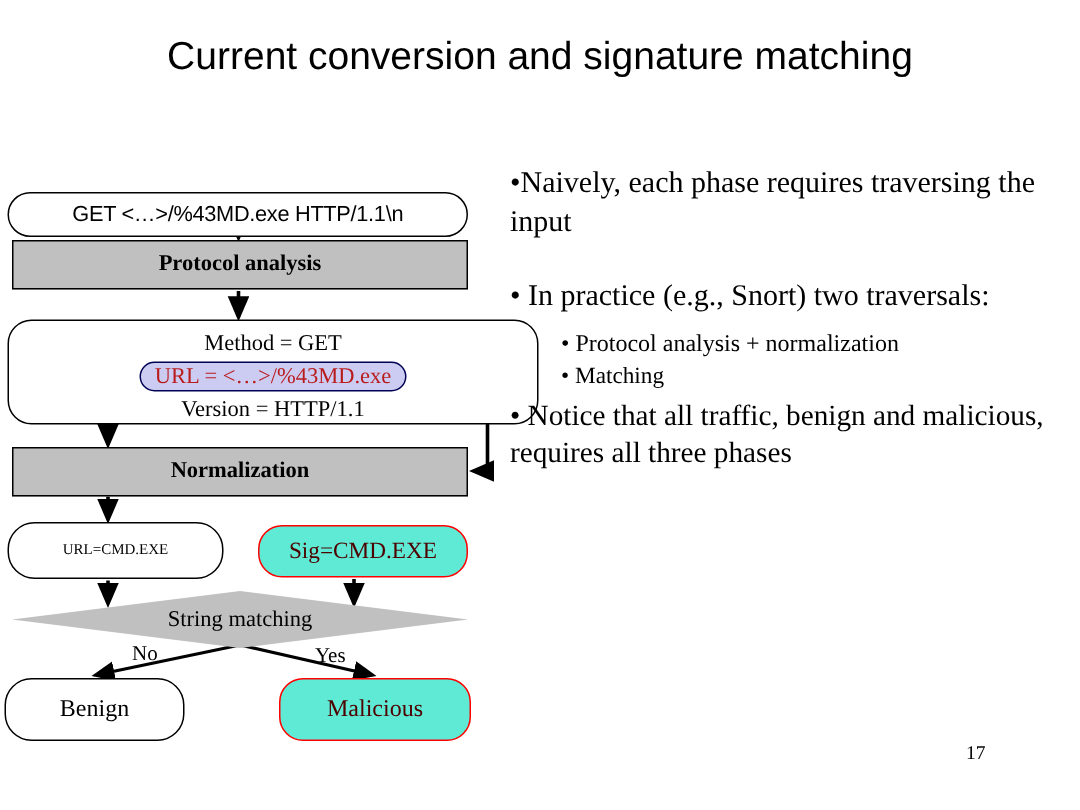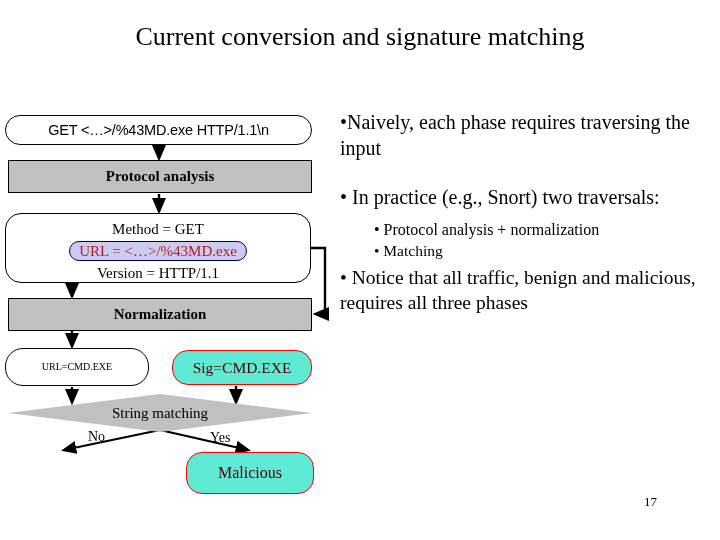--- a/index.html
+++ b/index.html
@@ -22,21 +22,21 @@
     height: 540px;
   }
 
   
   #slide-title {
     position: absolute;
     left: 0;
     top: 22px;
     width: 720px;
     text-align: center;
-    font-family: Liberation Serif, serif;
+    font-family: Liberation Sans, sans-serif;
     font-size: 26px;
     font-weight: 400;
     letter-spacing: 0px;
     color: #000000;
     white-space: nowrap;
   }
 
   
   .shape {
     position: absolute;
@@ -61,42 +61,42 @@
   }
   .bar-gray {
     background: #c0c0c0;
     border: 1.4px solid #000000;
     font-weight: bold;
   }
 
   
   #node-request {
     left: 5px;
-    top: 115px;
+    top: 128px;
     width: 307px;
     height: 30px;
     border-radius: 15px;
     font-family: "Liberation Sans", sans-serif;
     font-size: 14.5px;
     letter-spacing: -0.2px;
     white-space: nowrap;
   }
 
   #node-protocol-analysis {
     left: 8px;
     top: 160px;
     width: 304px;
     height: 33px;
     font-size: 15px;
   }
 
   #node-parsed-fields {
     left: 5px;
     top: 213px;
-    width: 306px;
+    width: 354px;
     height: 70px;
     border-radius: 16px;
     display: block;
     padding-top: 5px;
   }
   .field-line {
     font-size: 15px;
     text-align: center;
     line-height: 1.45;
     white-space: nowrap;
@@ -299,20 +299,23 @@
   </div>
 
   <div class="shape" id="node-string-matching">
     <div class="diamond-fill"></div>
     <span class="diamond-label">String matching</span>
   </div>
 
   <div class="branch-label" id="label-no">No</div>
   <div class="branch-label" id="label-yes">Yes</div>
 
+  <div class="shape rounded-white" id="node-benign">
+    <span>Benign</span>
+  </div>
 
   <div class="shape rounded-red" id="node-malicious">
     <span>Malicious</span>
   </div>
 
   <div id="right-column">
     <div class="rt-l1">•Naively, each phase requires traversing the input</div>
     <div class="rt-gap"></div>
     <div class="rt-l1">• In practice (e.g., Snort) two traversals:</div>
     <div class="spacer-sm"></div>

